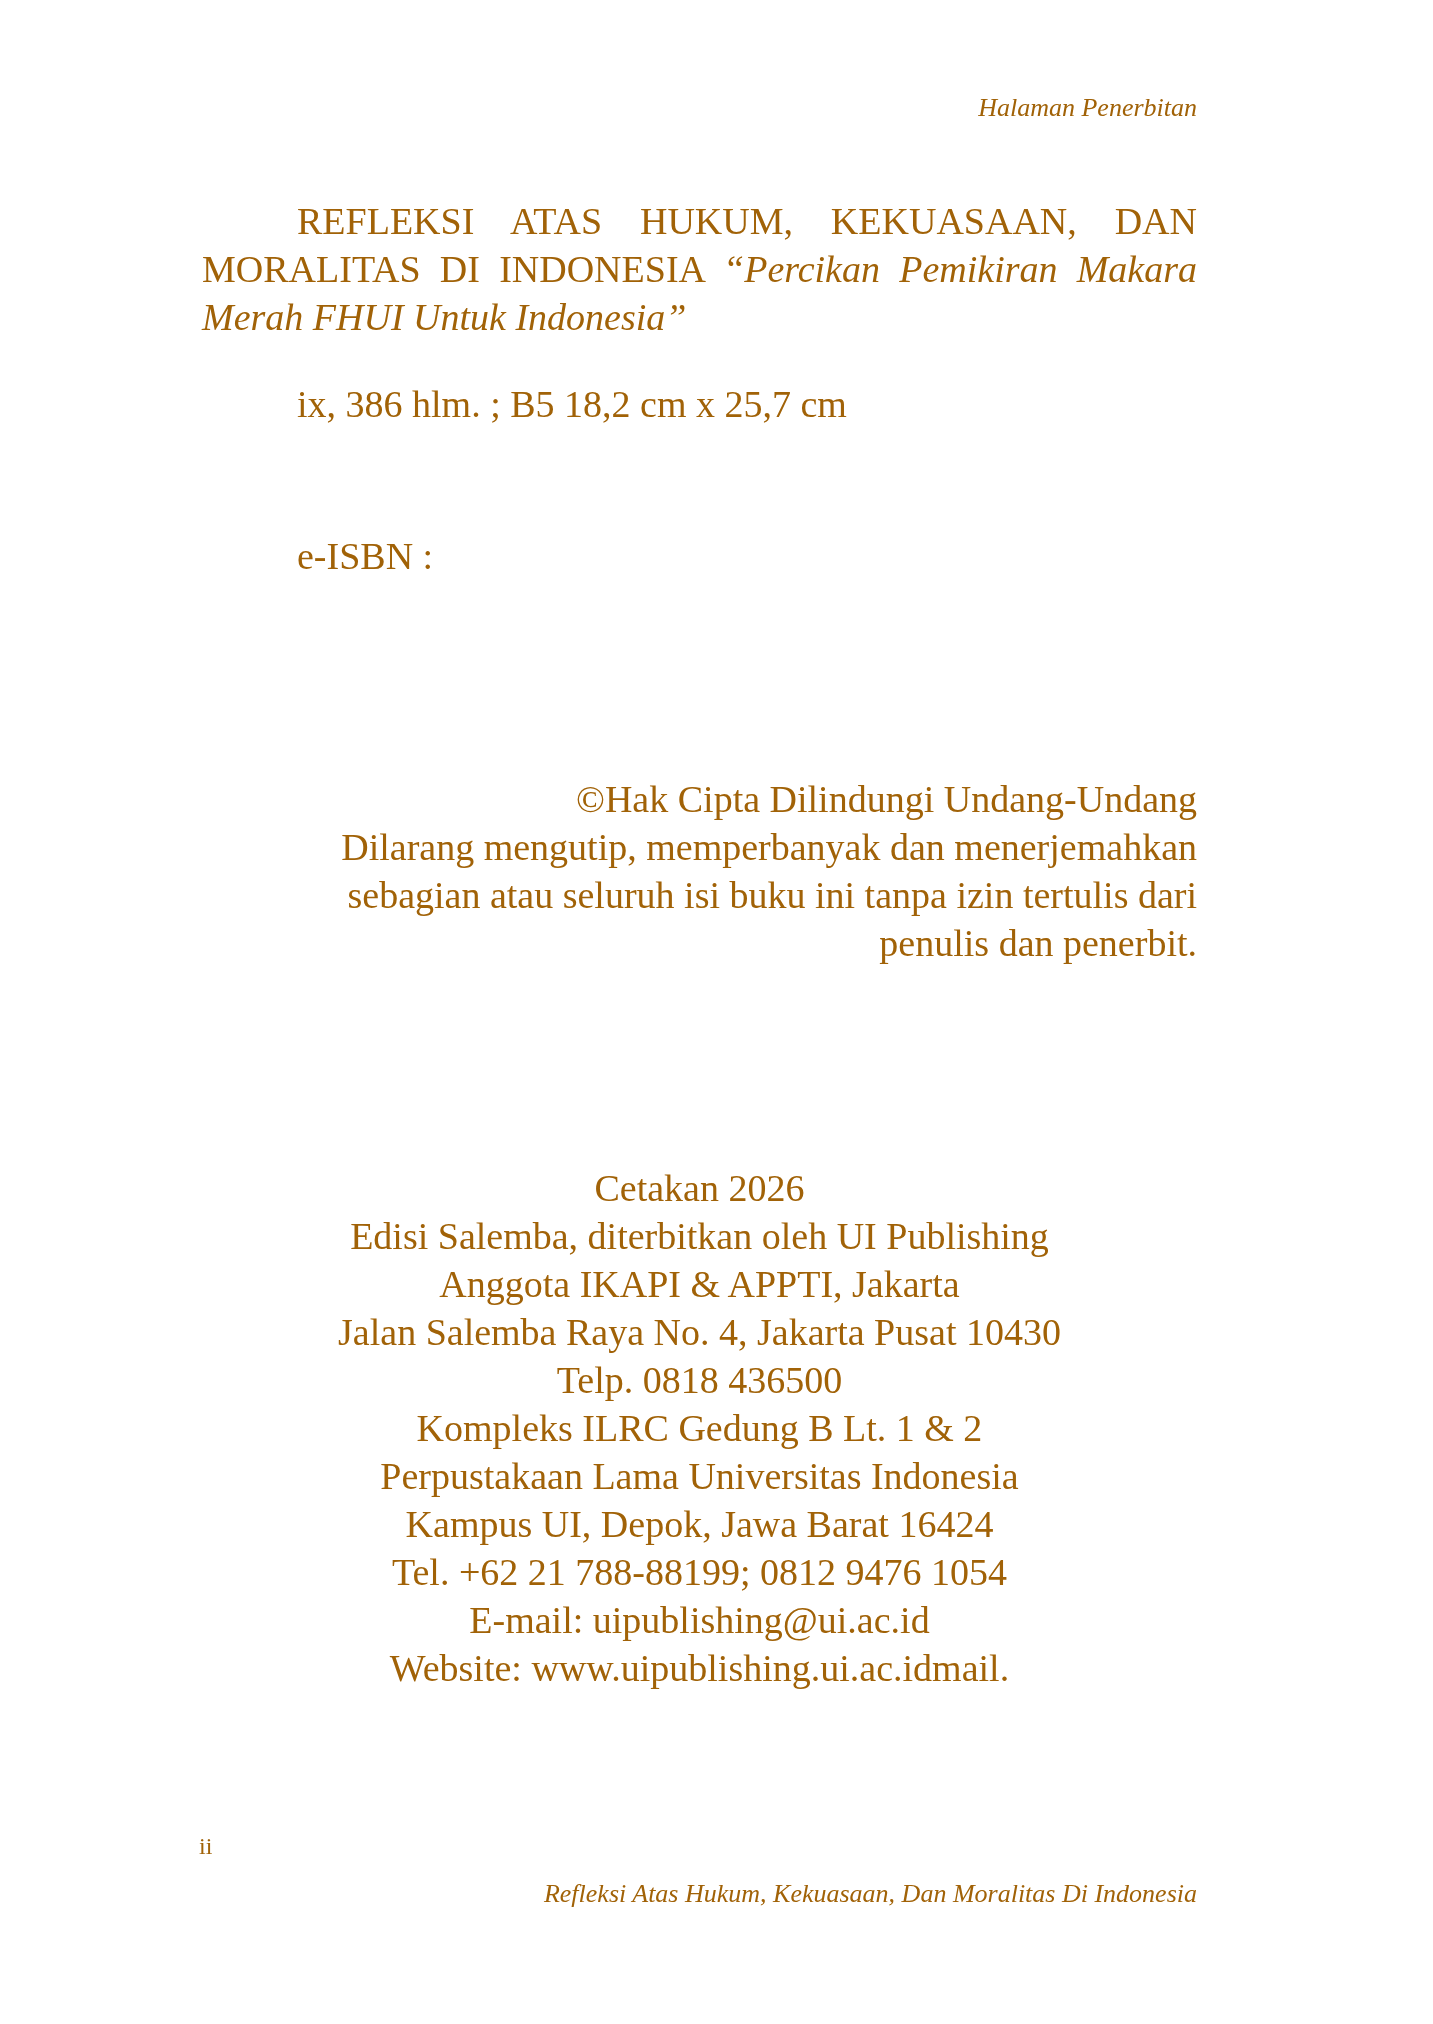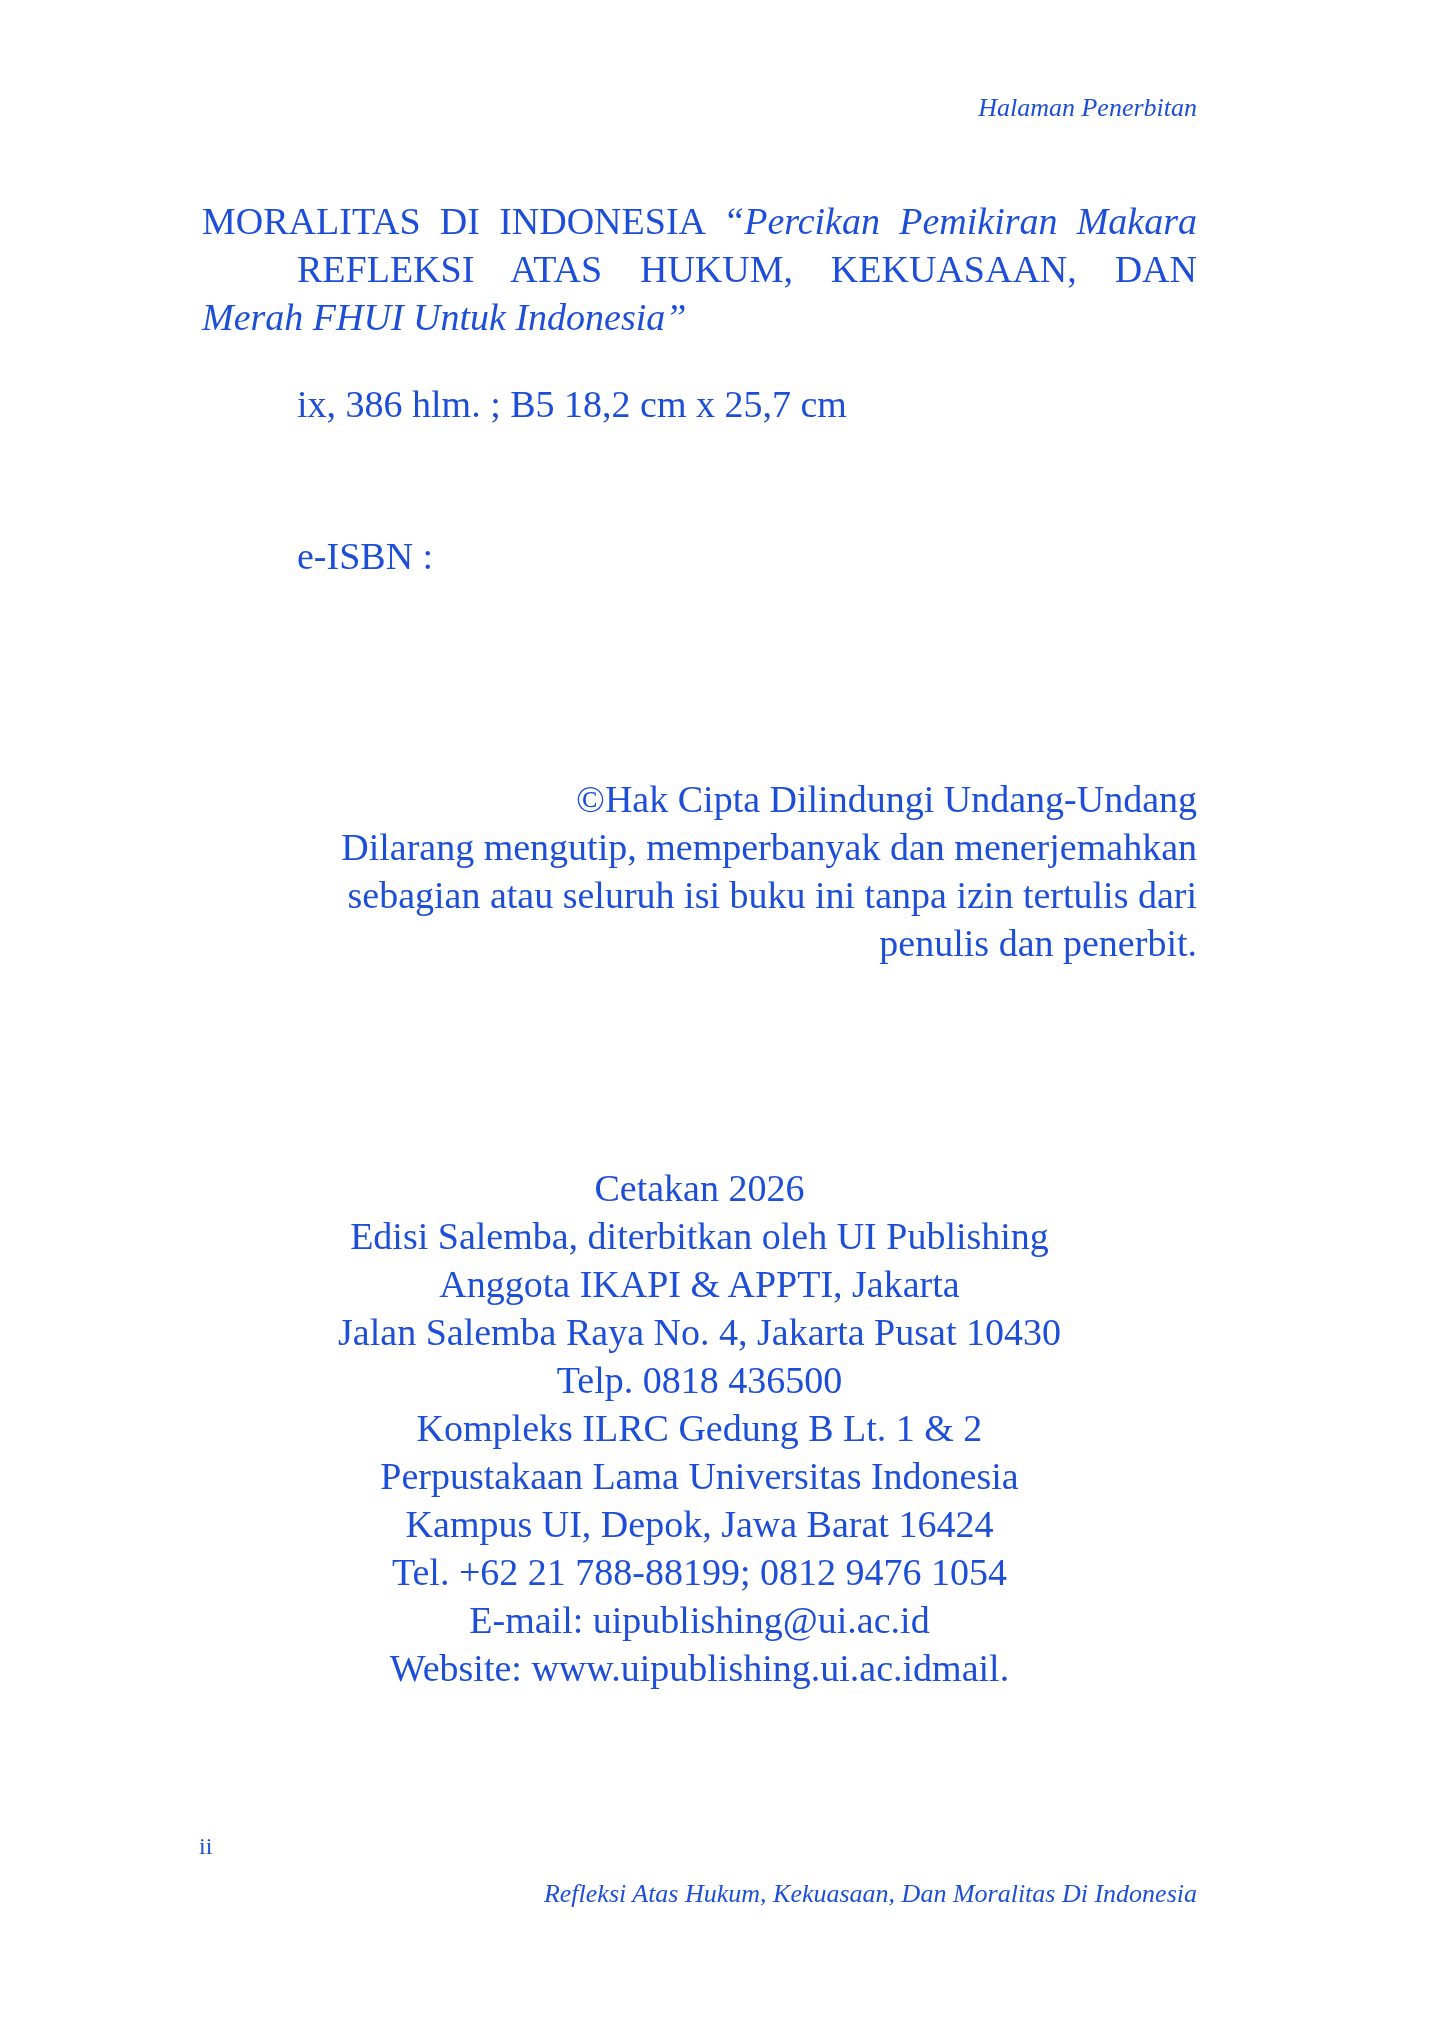--- a/index.html
+++ b/index.html
@@ -5,21 +5,21 @@
   html, body {
     margin: 0;
     padding: 0;
     background: #ffffff;
   }
   .page {
     position: relative;
     width: 1433px;
     height: 2024px;
     background: #ffffff;
-    color: #1d4ed8;
+    color: #a16207;
     font-family: "Liberation Serif", "DejaVu Serif", serif;
     overflow: hidden;
   }
   
   .col {
     position: absolute;
     left: 202px;
     width: 995px;
   }
   .running-header {
@@ -87,22 +87,22 @@
   }
 </style>
 </head>
 <body>
 
 <div class="page">
 
   <div class="col running-header">Halaman Penerbitan</div>
 
   <div class="col title-block">
+    <div class="t-line t-just t-indent">REFLEKSI ATAS HUKUM, KEKUASAAN, DAN</div>
     <div class="t-line t-just"><span>MORALITAS DI INDONESIA </span><span class="it">“Percikan Pemikiran Makara</span></div>
-    <div class="t-line t-just t-indent">REFLEKSI ATAS HUKUM, KEKUASAAN, DAN</div>
     <div class="t-line it">Merah FHUI Untuk Indonesia”</div>
   </div>
 
   <div class="col collation">ix, 386 hlm. ; B5 18,2 cm x 25,7 cm</div>
 
 
   <div class="col eisbn-line">e-ISBN :</div>
 
   <div class="col copyright-block">
     <div>©Hak Cipta Dilindungi Undang-Undang</div>

